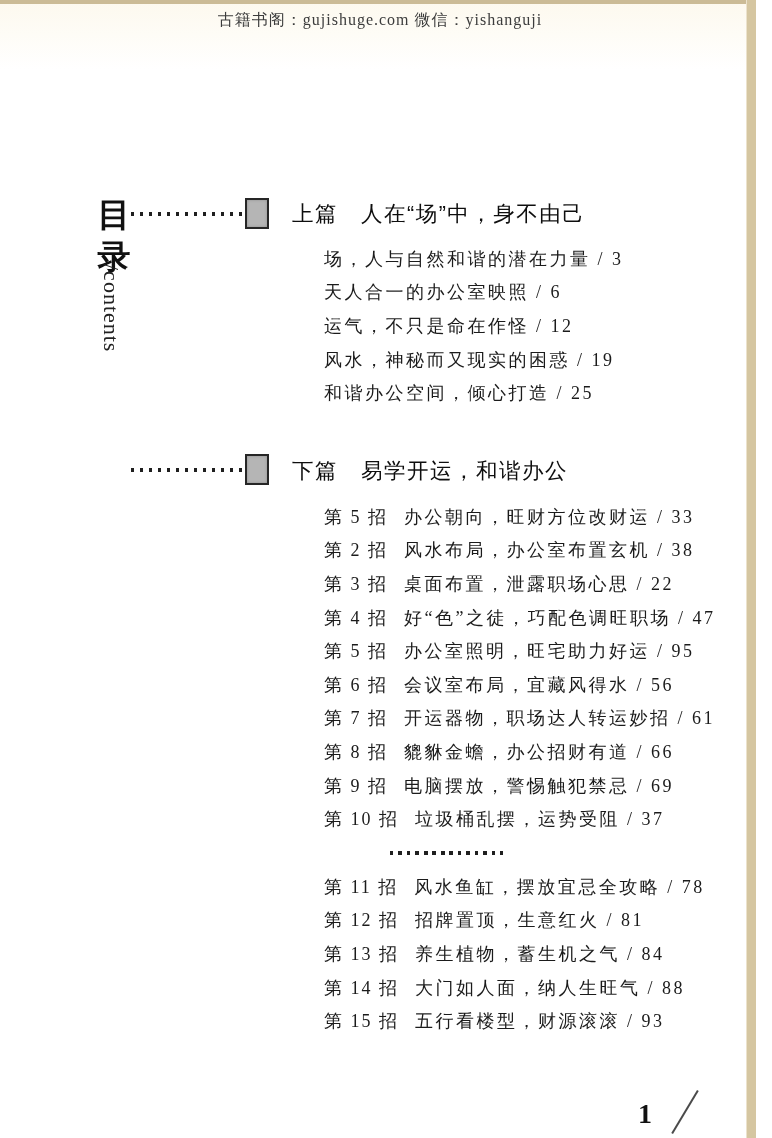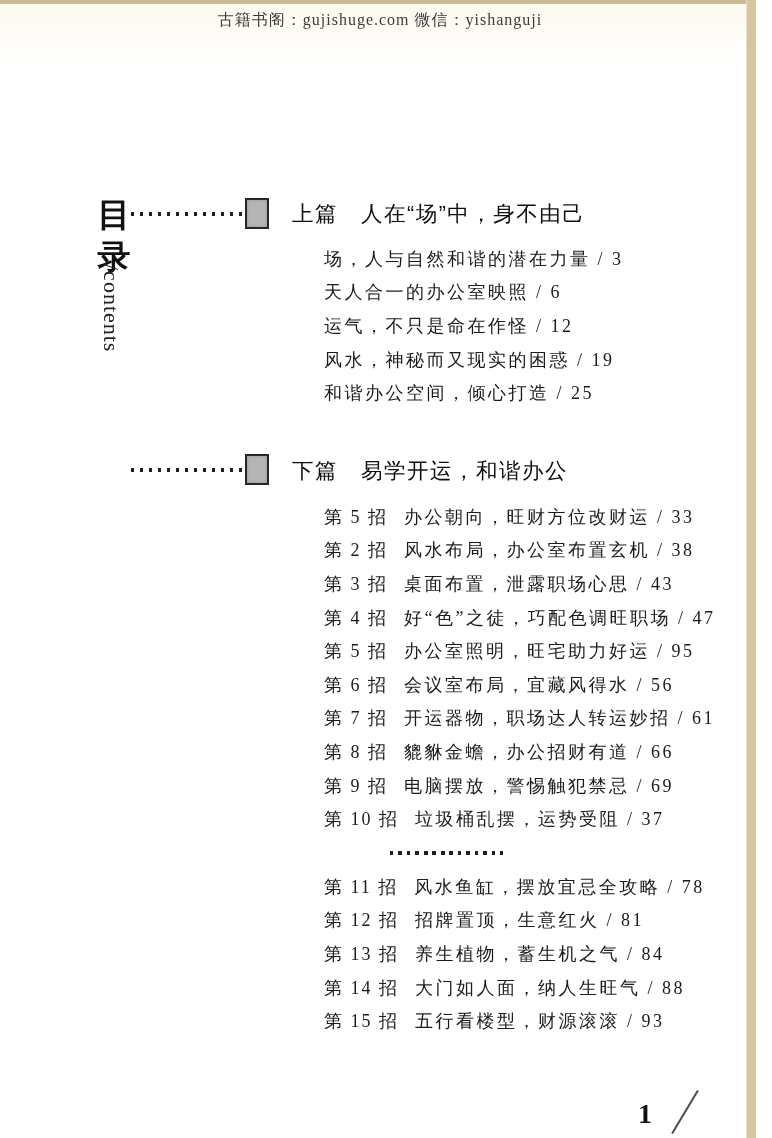--- a/index.html
+++ b/index.html
@@ -96,21 +96,21 @@
         <span class="txt">办公朝向，旺财方位改财运 / 33</span>
       </div>
 
       <div class="row">
         <span class="lbl">第 2 招</span>
         <span class="txt">风水布局，办公室布置玄机 / 38</span>
       </div>
 
       <div class="row">
         <span class="lbl">第 3 招</span>
-        <span class="txt">桌面布置，泄露职场心思 / 43</span>
+        <span class="txt">桌面布置，泄露职场心思 / 22</span>
       </div>
 
       <div class="row">
         <span class="lbl">第 4 招</span>
         <span class="txt">好“色”之徒，巧配色调旺职场 / 47</span>
       </div>
 
       <div class="row">
         <span class="lbl">第 5 招</span>
         <span class="txt">办公室照明，旺宅助力好运 / 95</span>

